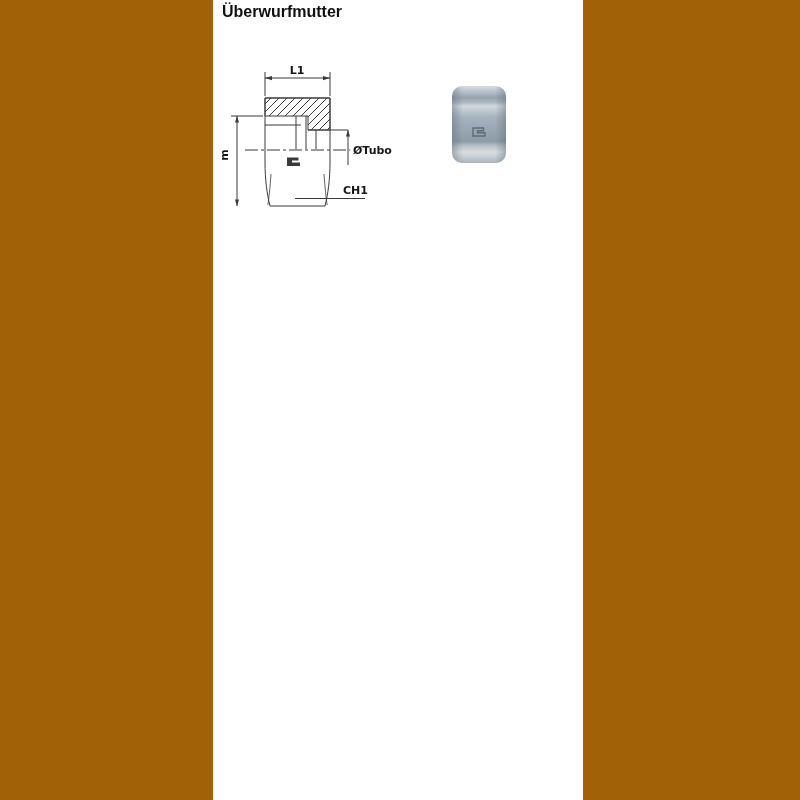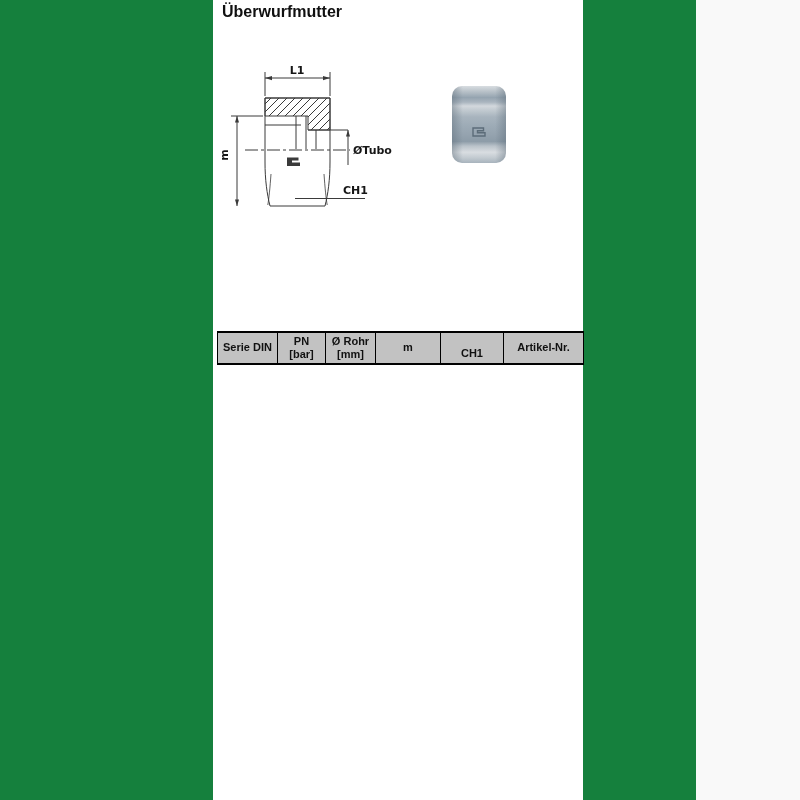--- a/index.html
+++ b/index.html
@@ -1,16 +1,16 @@
 <!DOCTYPE html>
 <html><head>
 <meta charset="utf-8">
 <style>
   html,body{margin:0;padding:0;background:#f9f9f9;}
-  .canvas{position:relative;width:696px;height:800px;background:#15803d;overflow:hidden;
+  .canvas{position:relative;width:800px;height:800px;background:#a16207;overflow:hidden;
           font-family:"Liberation Sans",sans-serif;color:#111;}
   .page-col{position:absolute;left:213px;top:0;width:370px;height:800px;background:#ffffff;}
   .page-title{position:absolute;left:222px;top:3px;font-size:16px;font-weight:bold;color:#101010;}
 
   
   .drawing{position:absolute;left:215px;top:58px;}
 
   
   .nut-photo{position:absolute;left:452px;top:86px;width:54px;height:77px;border-radius:10px;
     background:
@@ -89,36 +89,13 @@
       <text x="128" y="136" text-anchor="start">CH1</text>
     </g>
   </svg>
 
   <div class="nut-photo">
     <svg width="17" height="13" viewBox="0 0 17 13">
       <path d="M2,11 H14 V7.8 H6.5 V5.8 H12.5 V3 H2 Z" fill="none" stroke="#5c6c79" stroke-width="1.4"></path>
     </svg>
   </div>
 
-  <table class="spec">
-    <colgroup>
-      <col style="width:60px">
-        <col style="width:48px">
-        <col style="width:50px">
-      <col style="width:65px">
-        <col style="width:63px">
-        <col style="width:80px">
-    </colgroup>
-    <thead>
-      <tr>
-        <th>Serie DIN</th>
-        <th>PN
-[bar]</th>
-        <th>Ø Rohr
-[mm]</th>
-        <th>m</th>
-        <th class="ch1h">CH1</th>
-        <th>Artikel-Nr.</th>
-      </tr>
-    </thead>
-    <tbody></tbody>
-  </table>
 </div>
 
 </body></html>

